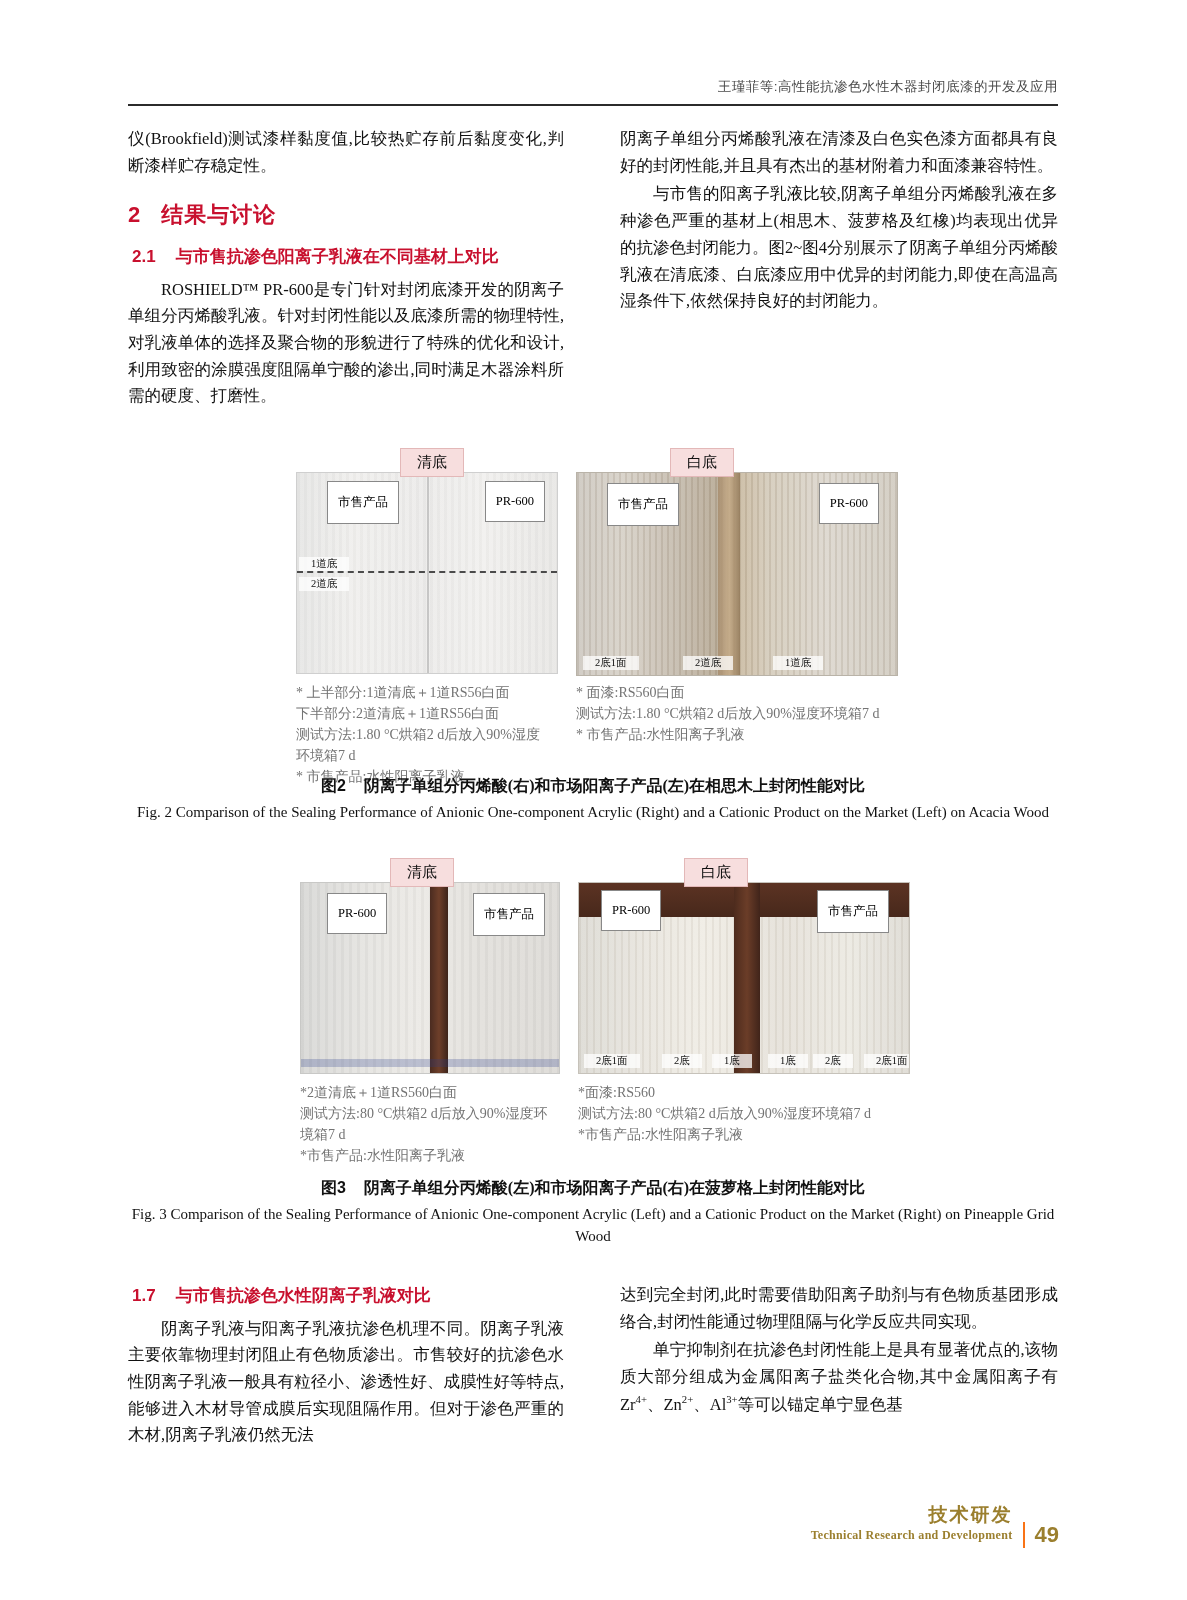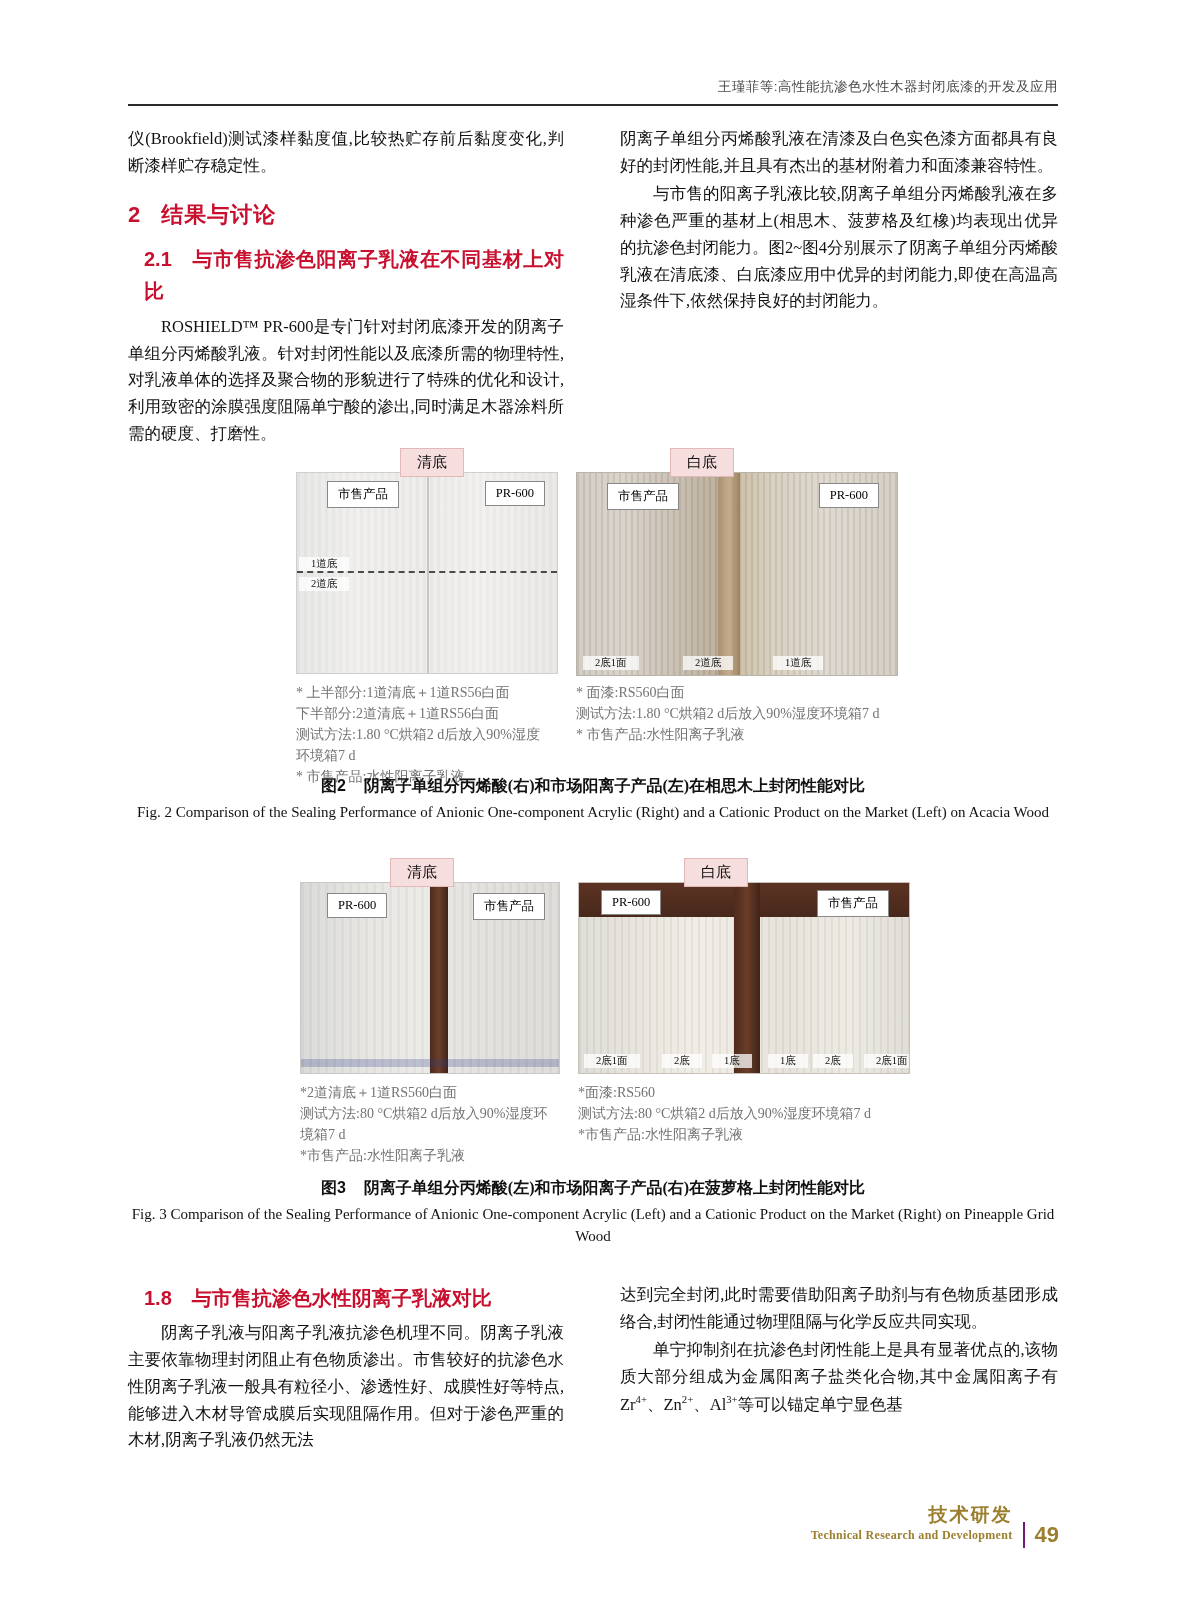--- a/index.html
+++ b/index.html
@@ -45,23 +45,23 @@
     font-family:"Liberation Sans", sans-serif;
     font-size:22px;
     font-weight:bold;
     margin:18px 0 10px 0;
     letter-spacing:1px;
   }
   h2.sec .num{margin-right:20px;}
   h3.sub{
     color:#c8102e;
     font-family:"Liberation Sans", sans-serif;
-    font-size:20px;
+    font-size:17px;
     font-weight:bold;
-    margin:10px 0 6px 16px;
+    margin:10px 0 6px 4px;
   }
   h3.sub .num{margin-right:20px;}
 
   
   .figure{position:absolute;left:128px;width:930px;}
   .fig-badge{
     position:absolute;
     background:#f7dede;
     border:1px solid #e3b8b8;
     font-size:15px;
@@ -72,21 +72,21 @@
   }
   .photo{
     position:absolute;
     overflow:hidden;
   }
   .photo .lbl{
     position:absolute;
     background:#ffffff;
     border:1px solid #888;
     font-size:12.5px;
-    padding:4px 10px;
+    padding:12px 10px;
     font-family:"Liberation Serif", serif;
     color:#000;
     white-space:nowrap;
   }
   .photo .smalllbl{
     position:absolute;
     font-size:10.5px;
     color:#111;
     background:rgba(255,255,255,.75);
     padding:0 12px;
@@ -123,21 +123,21 @@
     font-size:19px;color:#9b7f2e;font-weight:bold;letter-spacing:2px;
     display:inline-block;vertical-align:middle;
   }
   .footer .en{
     font-size:12px;color:#9b7f2e;display:block;text-align:right;letter-spacing:.3px;font-weight:bold;
   }
   .footer .pno{
     display:inline-block;vertical-align:middle;
     font-family:"Liberation Sans", sans-serif;
     font-size:22px;color:#9b7f2e;font-weight:bold;
-    border-left:2px solid #701a75;
+    border-left:2px solid #f97316;
     margin-left:10px;padding-left:10px;
   }
   sup{font-size:.65em;vertical-align:super;}
 </style>
 </head>
 <body>
 
 <div class="page">
 
   <div class="header">王瑾菲等:高性能抗渗色水性木器封闭底漆的开发及应用</div>
@@ -254,21 +254,21 @@
 *市售产品:水性阳离子乳液</div>
 
     <div class="cap-cn" style="left:0;top:328px;">
       <span>图3</span><span class="t">阴离子单组分丙烯酸(左)和市场阳离子产品(右)在菠萝格上封闭性能对比</span>
     </div>
     <div class="cap-en" style="left:0;top:354px;">Fig. 3   Comparison of the Sealing Performance of Anionic One-component Acrylic (Left) and a Cationic Product on the Market (Right) on Pineapple Grid Wood</div>
   </div>
 
   <div class="col" style="left:128px;top:1282px;width:436px;">
     <h3 class="sub" style="margin-top:0;">
-      <span class="num">1.8</span><span>与市售抗渗色水性阴离子乳液对比</span>
+      <span class="num">1.7</span><span>与市售抗渗色水性阴离子乳液对比</span>
     </h3>
     <p class="indent">阴离子乳液与阳离子乳液抗渗色机理不同。阴离子乳液主要依靠物理封闭阻止有色物质渗出。市售较好的抗渗色水性阴离子乳液一般具有粒径小、渗透性好、成膜性好等特点,能够进入木材导管成膜后实现阻隔作用。但对于渗色严重的木材,阴离子乳液仍然无法</p>
   </div>
 
   <div class="col" style="left:620px;top:1282px;width:438px;">
     <p>达到完全封闭,此时需要借助阳离子助剂与有色物质基团形成络合,封闭性能通过物理阻隔与化学反应共同实现。</p>
     <p class="indent"><span>单宁抑制剂在抗渗色封闭性能上是具有显著优点的,该物质大部分组成为金属阳离子盐类化合物,其中金属阳离子有Zr</span><sup>4+</sup><span>、Zn</span><sup>2+</sup><span>、Al</span><sup>3+</sup><span>等可以锚定单宁显色基</span></p>
   </div>
 
   <div class="footer">

